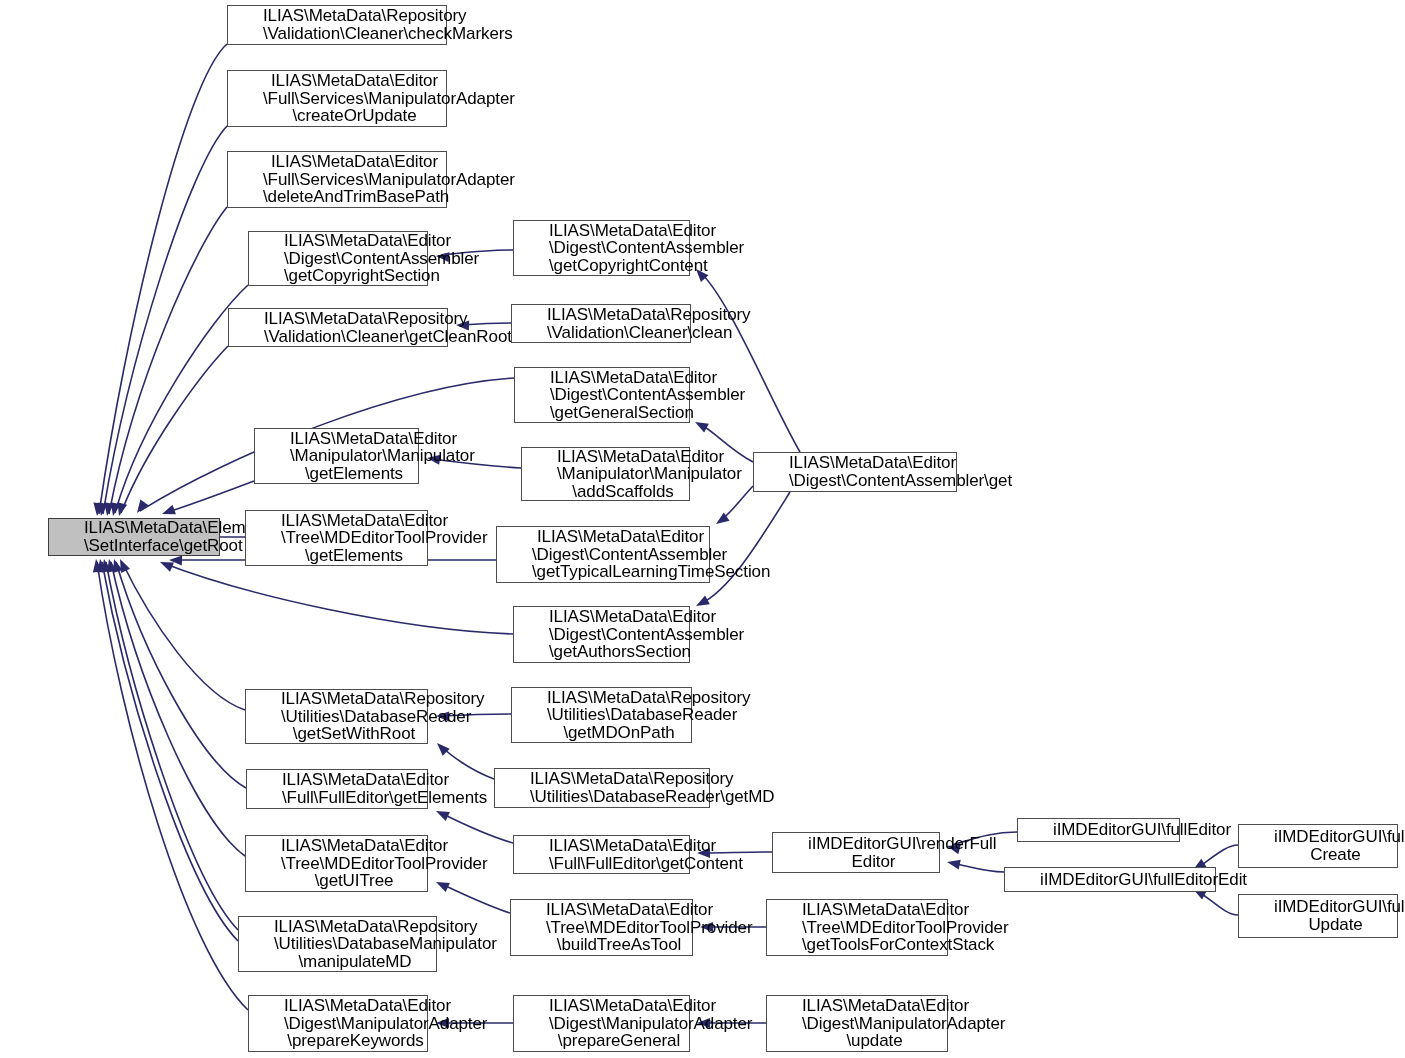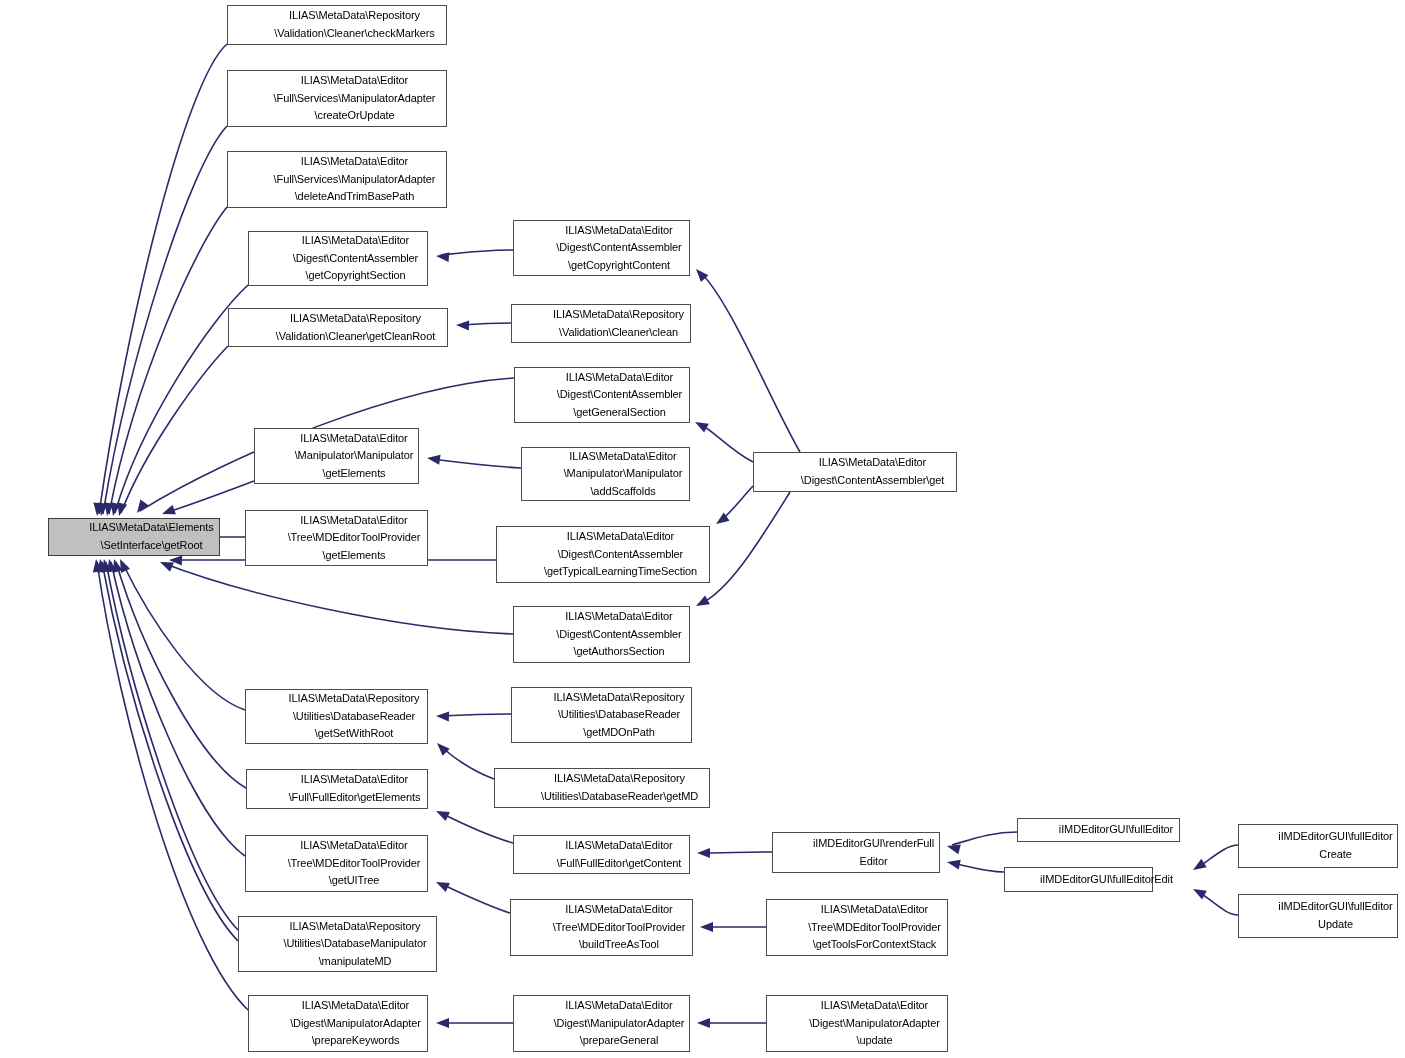--- a/index.html
+++ b/index.html
@@ -30,21 +30,21 @@
   .arrow {
     fill: #2a2a6a;
     stroke: none;
   }
   .node-box {
     position: absolute;
     box-sizing: border-box;
     border: 1.4px solid #4d4d4d;
     background: #ffffff;
     color: #000000;
-    font-size: 11px;
+    font-size: 17px;
     line-height: 17.6px;
     text-align: center;
     display: flex;
     align-items: center;
     justify-content: center;
     white-space: pre-line;
     letter-spacing: -0.1px;
     padding-left: 35px;
   }
   .node-box.root {
@@ -207,19 +207,19 @@
 \Digest\ContentAssembler\get</span></div>
       <div class="node-box" style="left: 772px; top: 832px; width: 168px; height: 41px; justify-content: center;"><span class="node-label">iIMDEditorGUI\renderFull
 Editor</span></div>
       <div class="node-box" style="left: 766px; top: 899px; width: 182px; height: 57px;"><span class="node-label">ILIAS\MetaData\Editor
 \Tree\MDEditorToolProvider
 \getToolsForContextStack</span></div>
       <div class="node-box" style="left: 766px; top: 995px; width: 182px; height: 57px;"><span class="node-label">ILIAS\MetaData\Editor
 \Digest\ManipulatorAdapter
 \update</span></div>
       <div class="node-box" style="left: 1017px; top: 818px; width: 163px; height: 24px;"><span class="node-label">iIMDEditorGUI\fullEditor</span></div>
-      <div class="node-box" style="left: 1004px; top: 867px; width: 149px; height: 25px;"><span class="node-label">iIMDEditorGUI\fullEditorEdit</span></div>
+      <div class="node-box" style="left: 1004px; top: 867px; width: 212px; height: 25px;"><span class="node-label">iIMDEditorGUI\fullEditorEdit</span></div>
       <div class="node-box" style="left: 1238px; top: 824px; width: 160px; height: 44px;"><span class="node-label">iIMDEditorGUI\fullEditor
 Create</span></div>
       <div class="node-box" style="left: 1238px; top: 894px; width: 160px; height: 44px;"><span class="node-label">iIMDEditorGUI\fullEditor
 Update</span></div>
     </div>
 </div>
 
 </body></html>

